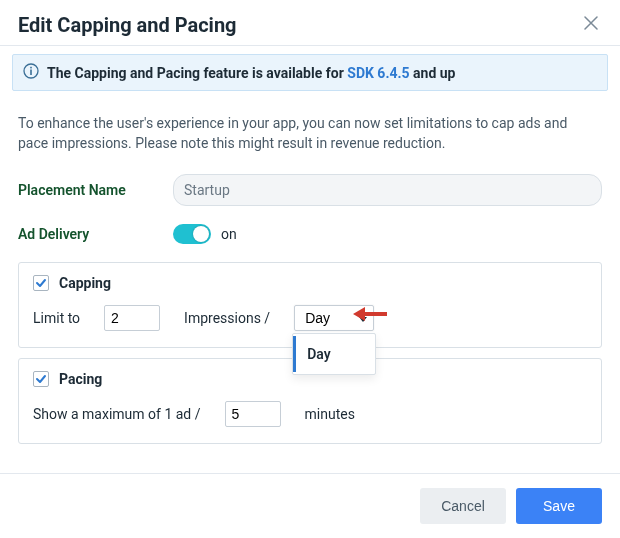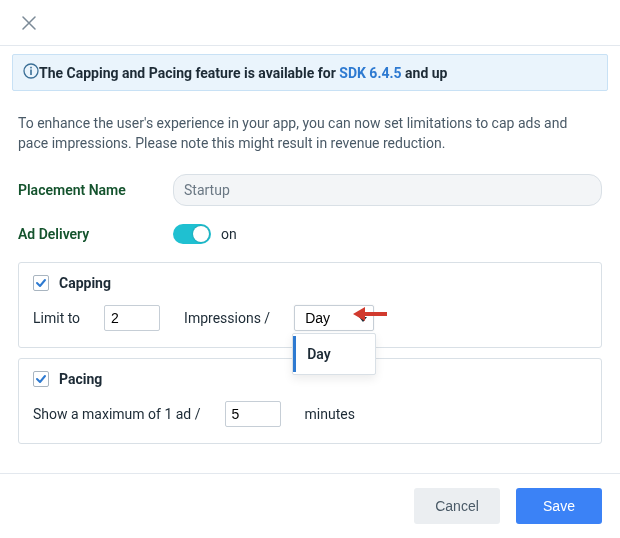--- a/index.html
+++ b/index.html
@@ -4,21 +4,21 @@
 <style>
   * { box-sizing: border-box; }
   html, body { margin:0; padding:0; }
   body { font-family: -apple-system, BlinkMacSystemFont, "Segoe UI", Roboto, Arial, sans-serif; background:#fff; color:#1d2b36; width:620px; height:538px; overflow:hidden; font-size:14px; }
   .dialog { width:620px; height:538px; display:flex; flex-direction:column; }
 
   .header { display:flex; align-items:center; justify-content:space-between; padding:12px 18px 8px 18px; border-bottom:1px solid #e3e8ee; }
   .header h1 { margin:0; font-size:20px; font-weight:700; color:#1d2b36; }
   .close { color:#7b8a97; cursor:pointer; background:none; border:none; padding:4px; }
 
-  .banner { background:#eaf4fc; border:1px solid #c8e1f5; border-radius:2px; margin:8px 12px 0 12px; padding:8px 10px; display:flex; align-items:center; color:#1d2b36; font-size:14px; }
+  .banner { background:#eaf4fc; border:1px solid #c8e1f5; border-radius:2px; margin:8px 12px 0 12px; padding:8px 10px; display:flex; align-items:center; gap:8px; color:#1d2b36; font-size:14px; }
   .banner .info-icon { color:#3b6f96; flex:0 0 auto; }
   .banner a { color:#2e7ad1; text-decoration:none; }
 
   .body { padding:4px 18px 0 18px; flex:1 1 auto; position:relative; }
   .desc { color:#4a5a67; margin:18px 0 20px; max-width:560px; line-height:1.45; font-size:14px; }
 
   .row { display:flex; align-items:center; margin-bottom:18px; }
   .row .lbl { width:155px; color:#14532d; font-weight:600; font-size:14px; }
   .name-input { flex:1; background:#f3f5f7; border:1px solid #d9e0e6; border-radius:13px; padding:7px 10px; color:#6b7884; font-size:14px; pointer-events:none; }
 
@@ -39,30 +39,31 @@
   .select-btn .caret { position:absolute; right:6px; top:50%; transform:translateY(-50%); color:#1d2b36; }
   .dropdown { position:absolute; top:28px; left:-2px; width:84px; background:#fff; border:1px solid #d9e0e6; border-radius:2px; box-shadow:0 4px 10px rgba(0,0,0,.08); z-index:10; padding:2px 0; }
   .dropdown .opt { padding:10px 14px; font-size:14px; cursor:pointer; }
   .dropdown .opt.active { border-left:3px solid #2e7ad1; font-weight:600; padding-left:11px; }
 
   .arrow { position:absolute; left:334px; top:42px; display:flex; align-items:center; }
   .arrow svg { display:block; }
 
   .pacing { margin-top:92px; }
 
-  .footer { border-top:1px solid #e3e8ee; padding:14px 18px; display:flex; justify-content:flex-end; gap:16px; }
+  .footer { border-top:1px solid #e3e8ee; padding:14px 18px; display:flex; justify-content:flex-end; gap:10px; }
   .btn { min-width:86px; padding:9px 18px; border-radius:3px; font-size:14px; cursor:pointer; border:1px solid transparent; }
   .btn-cancel { background:#ebeef1; color:#4a5a67; }
   .btn-save { background:#3b82f6; color:#fff; }
 </style>
 </head>
 <body>
 
 <div class="dialog">
   <div class="header">
+    <h1>Edit Capping and Pacing</h1>
     <button class="close" aria-label="Close">
       <svg width="14" height="14" viewBox="0 0 14 14">
           <path d="M1 1 L13 13 M13 1 L1 13" stroke="#7b8a97" stroke-width="1.5" fill="none" stroke-linecap="round"></path>
         </svg>
     </button>
   </div>
 
   <div class="banner">
     <span class="info-icon">
       <svg width="16" height="16" viewBox="0 0 16 16">

